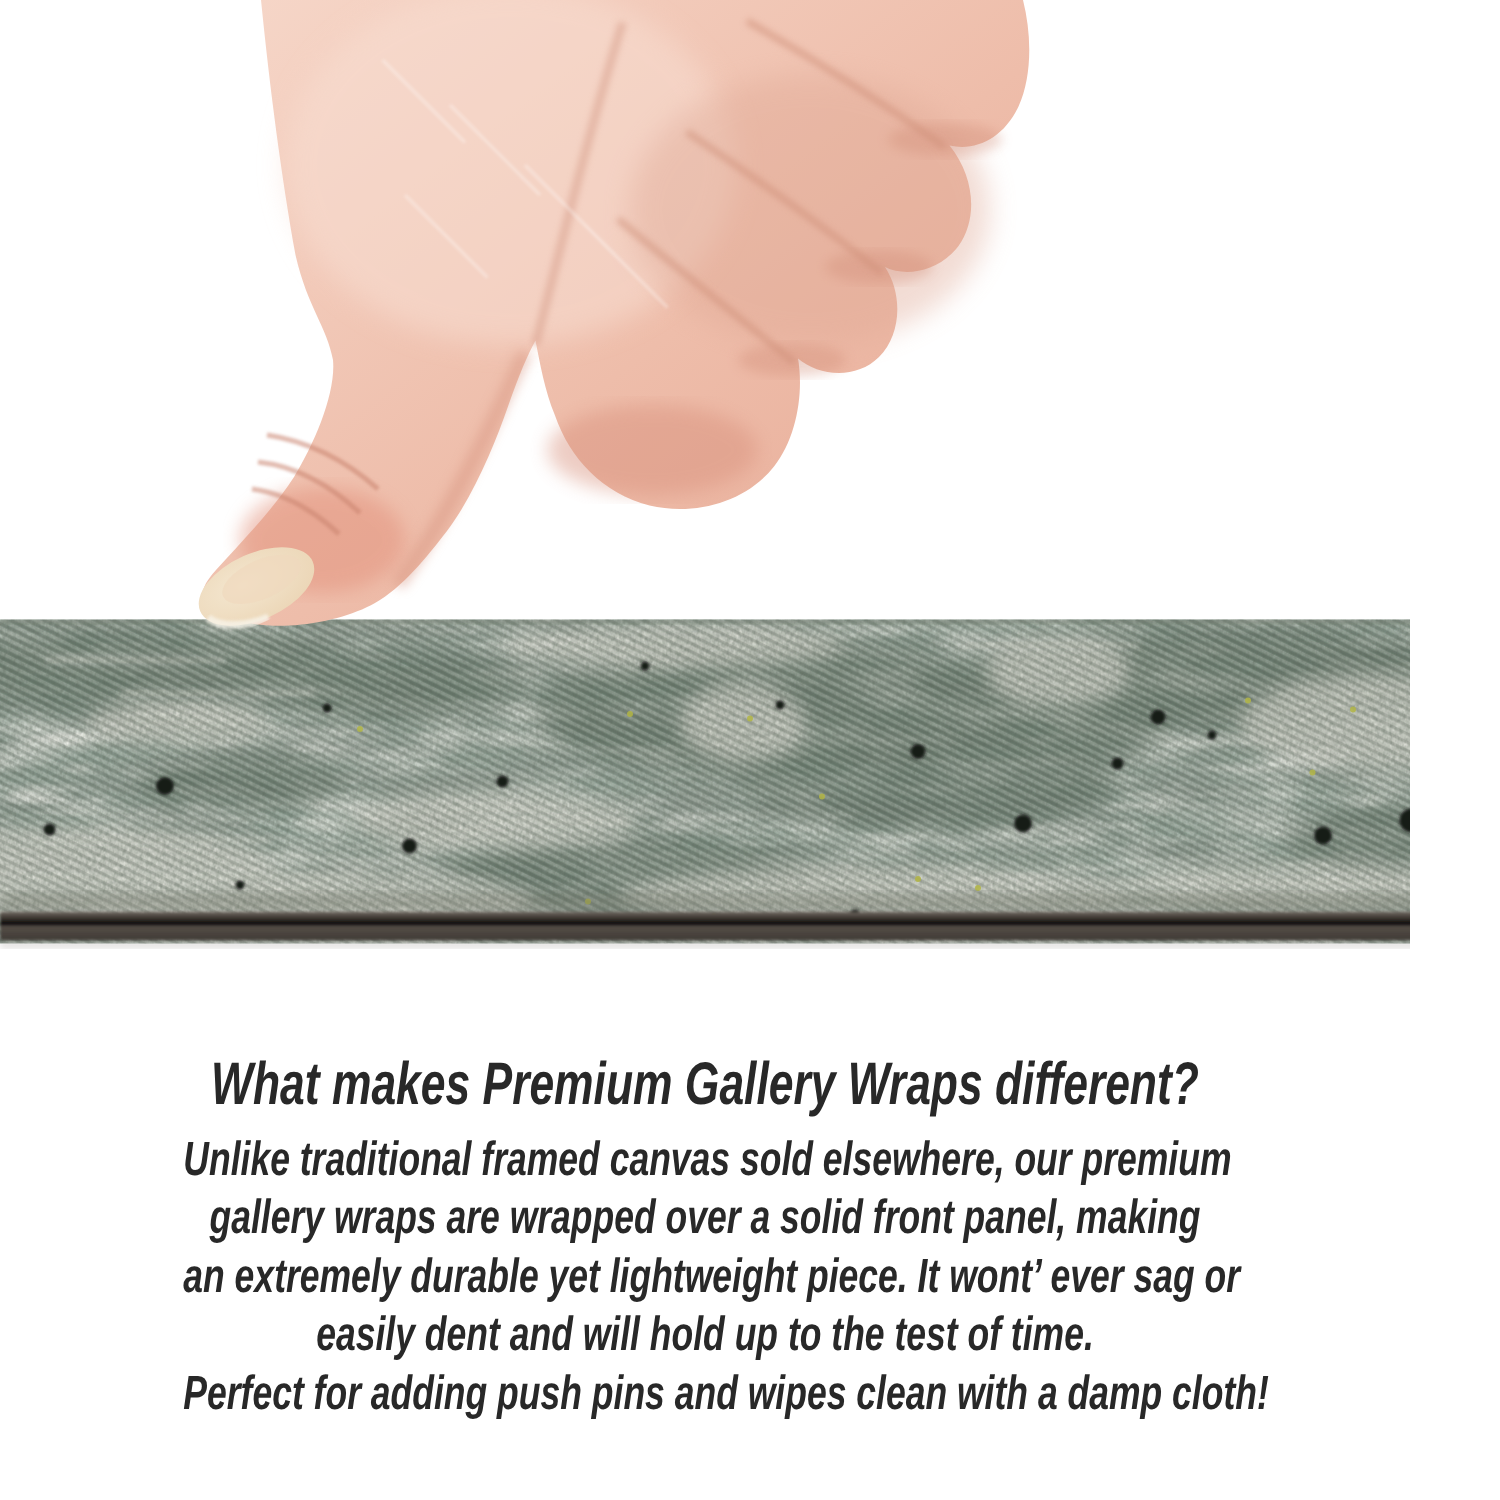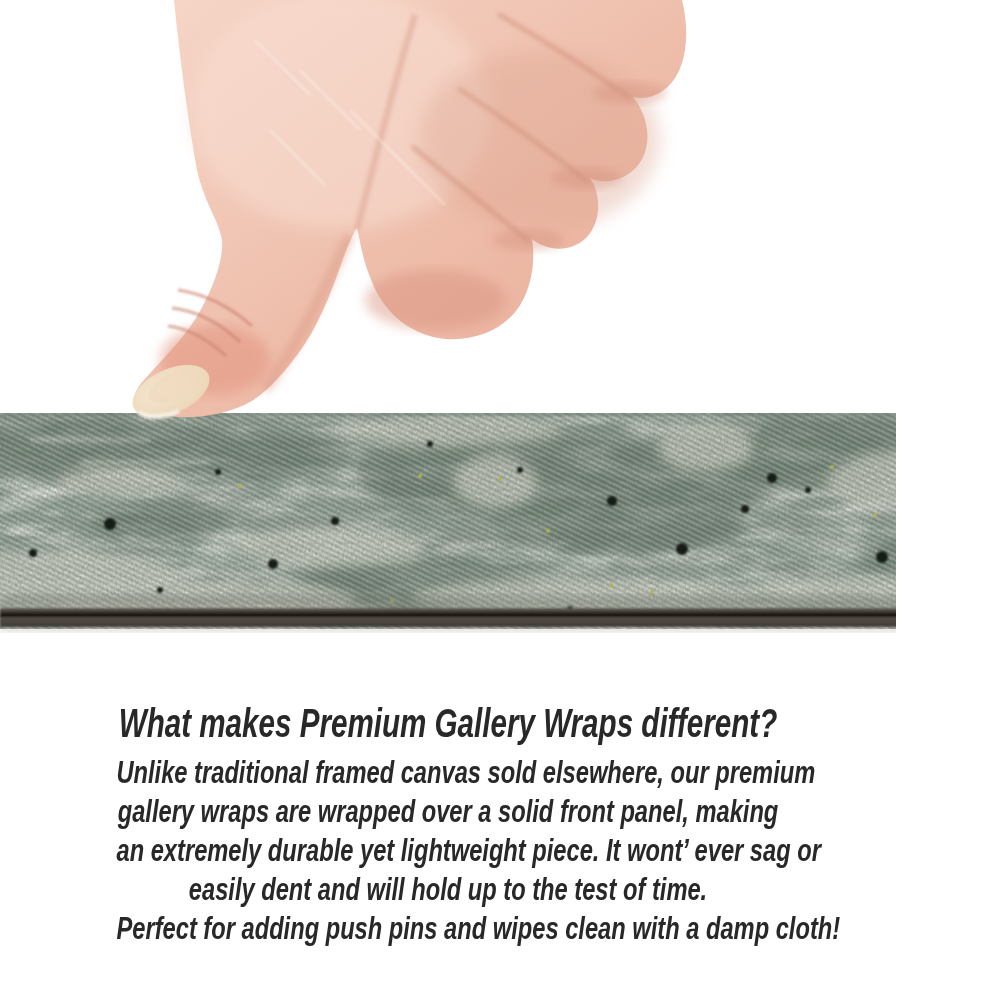--- a/index.html
+++ b/index.html
@@ -1,18 +1,18 @@
 <!DOCTYPE html>
 <html><head>
 <meta charset="utf-8">
 <style>
   html,body{margin:0;padding:0;background:#ffffff;}
   #stage{
     position:relative;width:896px;height:1000px;overflow:hidden;
-    background:#ffffff;font-family:"Liberation Sans","DejaVu Sans",sans-serif;
+    background:#ffffff;font-family:"Liberation Sans","DejaVu Sans",sans-serif;padding-left:44px;
   }
   #photo{position:absolute;left:0;top:0;width:1000px;height:1000px;display:block;}
   .info{
     position:absolute;left:0;right:0;top:700px;text-align:center;
     color:#282828;font-style:italic;font-weight:700;
     transform:scaleX(0.74);transform-origin:50% 50%;
   }
   .heading{font-size:40px;line-height:46px;margin:0 0 7px 0;white-space:nowrap;letter-spacing:0px;}
   .line{font-size:32px;line-height:39px;white-space:nowrap;}
 </style>

